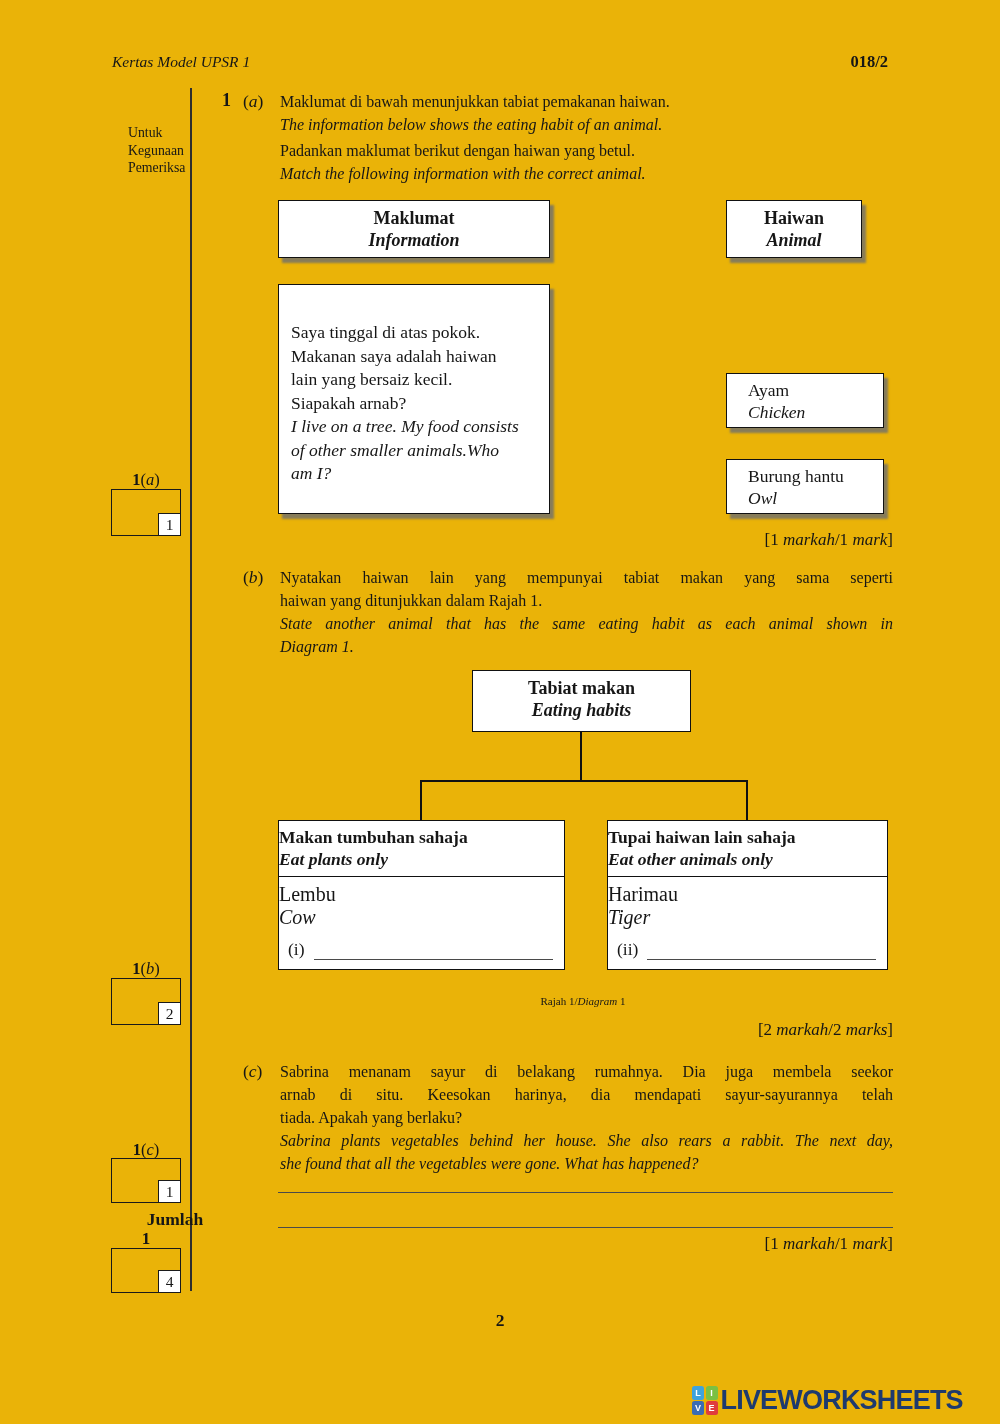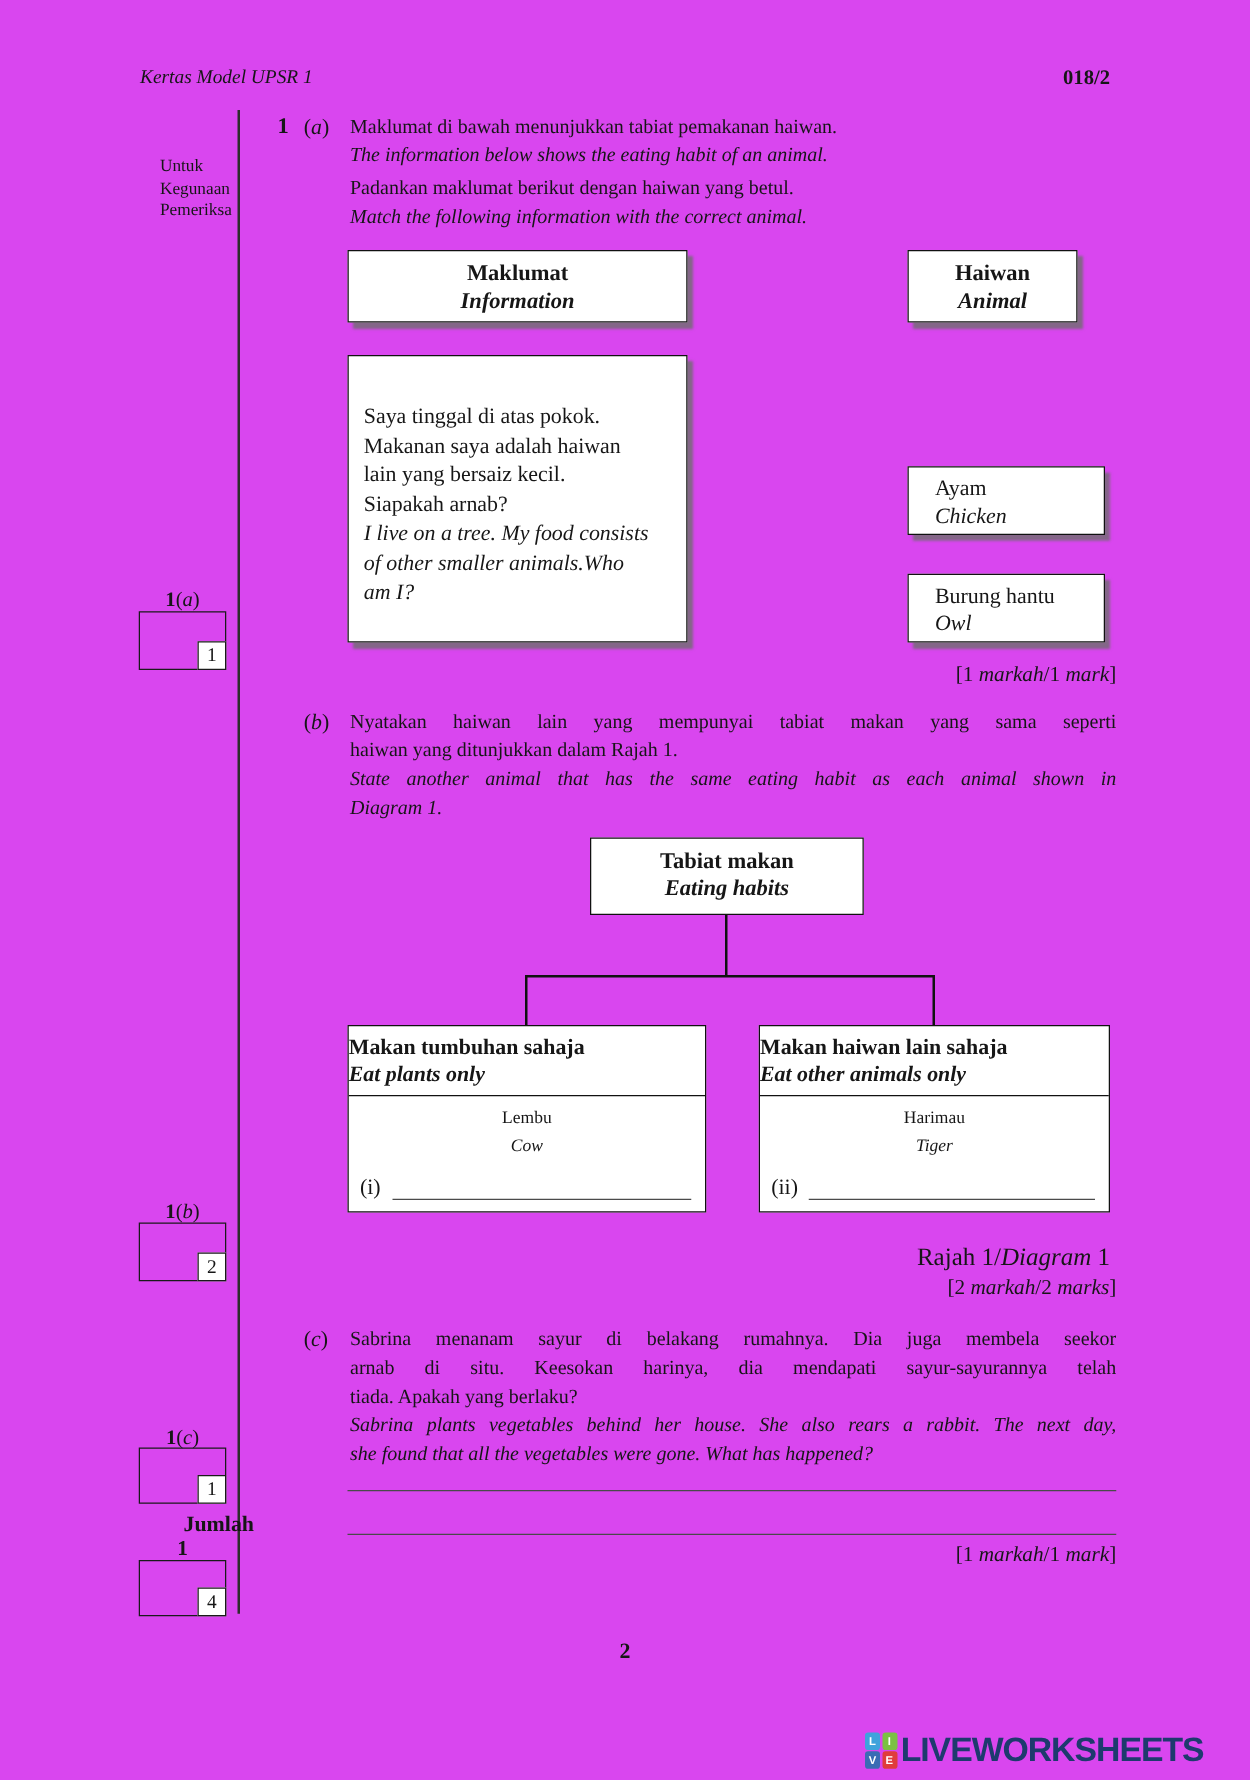--- a/index.html
+++ b/index.html
@@ -1,16 +1,16 @@
 <!DOCTYPE html>
 <html><head>
 <meta charset="utf-8">
 <style>
   html,body{margin:0;padding:0;background:#fff;}
-  .page{position:relative;width:1000px;height:1424px;background:#d946ef;overflow:hidden;
+  .page{position:relative;width:1000px;height:1424px;background:#eab308;overflow:hidden;
         font-family:"Liberation Serif","DejaVu Serif",serif;color:#161616;}
   .abs{position:absolute;}
   .it{font-style:italic;}
   .bd{font-weight:bold;}
   .sz{font-size:16px;line-height:23px;}
 
   
   .hdr-left{left:112px;top:53px;font-style:italic;font-size:15.5px;}
   .hdr-right{right:112px;top:52px;font-weight:bold;font-size:16.5px;}
 
@@ -35,26 +35,26 @@
   .shbox{border:1.9px solid #111;box-sizing:border-box;background:#fff;
          box-shadow:4px 5px 2px rgba(110,110,110,.8);}
   .titlebox{text-align:center;padding-top:6px;font-size:18px;line-height:22px;}
   .optbox{padding:5px 6px 0 21px;font-size:17.5px;line-height:22px;}
 
   
   .dgbox{border:1.7px solid #111;box-sizing:border-box;background:#fff;}
   .conn{background:#111;}
   .cat-head{border-bottom:1.7px solid #111;text-align:left;padding-top:5px;
             font-size:17.5px;line-height:22px;height:56px;box-sizing:border-box;}
-  .cat-body{text-align:center;padding-top:6px;font-size:14px;line-height:23px;}
+  .cat-body{padding-top:6px;font-size:20px;line-height:23px;}
   .blank-row{position:absolute;left:9px;right:11px;bottom:9px;display:flex;
              align-items:flex-end;font-size:17.5px;}
   .blank-line{flex:1;border-bottom:1.6px solid #4a4a4a;margin-left:9px;height:15px;}
 
-  .caption{left:278px;top:995px;width:610px;text-align:right;font-size:20px;}
+  .caption{left:278px;top:995px;width:610px;text-align:center;font-size:11px;}
   .marks{font-size:17px;}
   .ansline{left:278px;width:615px;border-top:1.7px solid #4a4a4a;height:0;}
 
   .pagenum{left:450px;top:1310px;width:100px;text-align:center;
            font-weight:bold;font-size:17.5px;}
 
   
   .logo{left:692px;top:1385px;display:flex;align-items:center;gap:3px;}
   .logo-tiles{display:grid;grid-template-columns:12px 12px;grid-template-rows:14px 14px;gap:1.5px;}
   .tile{border-radius:2.5px;display:flex;align-items:center;justify-content:center;
@@ -147,21 +147,21 @@
       <div class="it">Cow</div>
     </div>
     <div class="blank-row">
       <span>(i)</span>
       <span class="blank-line"></span>
     </div>
   </div>
 
   <div class="abs dgbox" style="left:607px;top:820px;width:281px;height:150px;">
     <div class="cat-head">
-      <div class="bd">Makan haiwan lain sahaja</div>
+      <div class="bd">Tupai haiwan lain sahaja</div>
       <div class="bd it">Eat other animals only</div>
     </div>
     <div class="cat-body">
       <div>Harimau</div>
       <div class="it">Tiger</div>
     </div>
     <div class="blank-row">
       <span>(ii)</span>
       <span class="blank-line"></span>
     </div>

